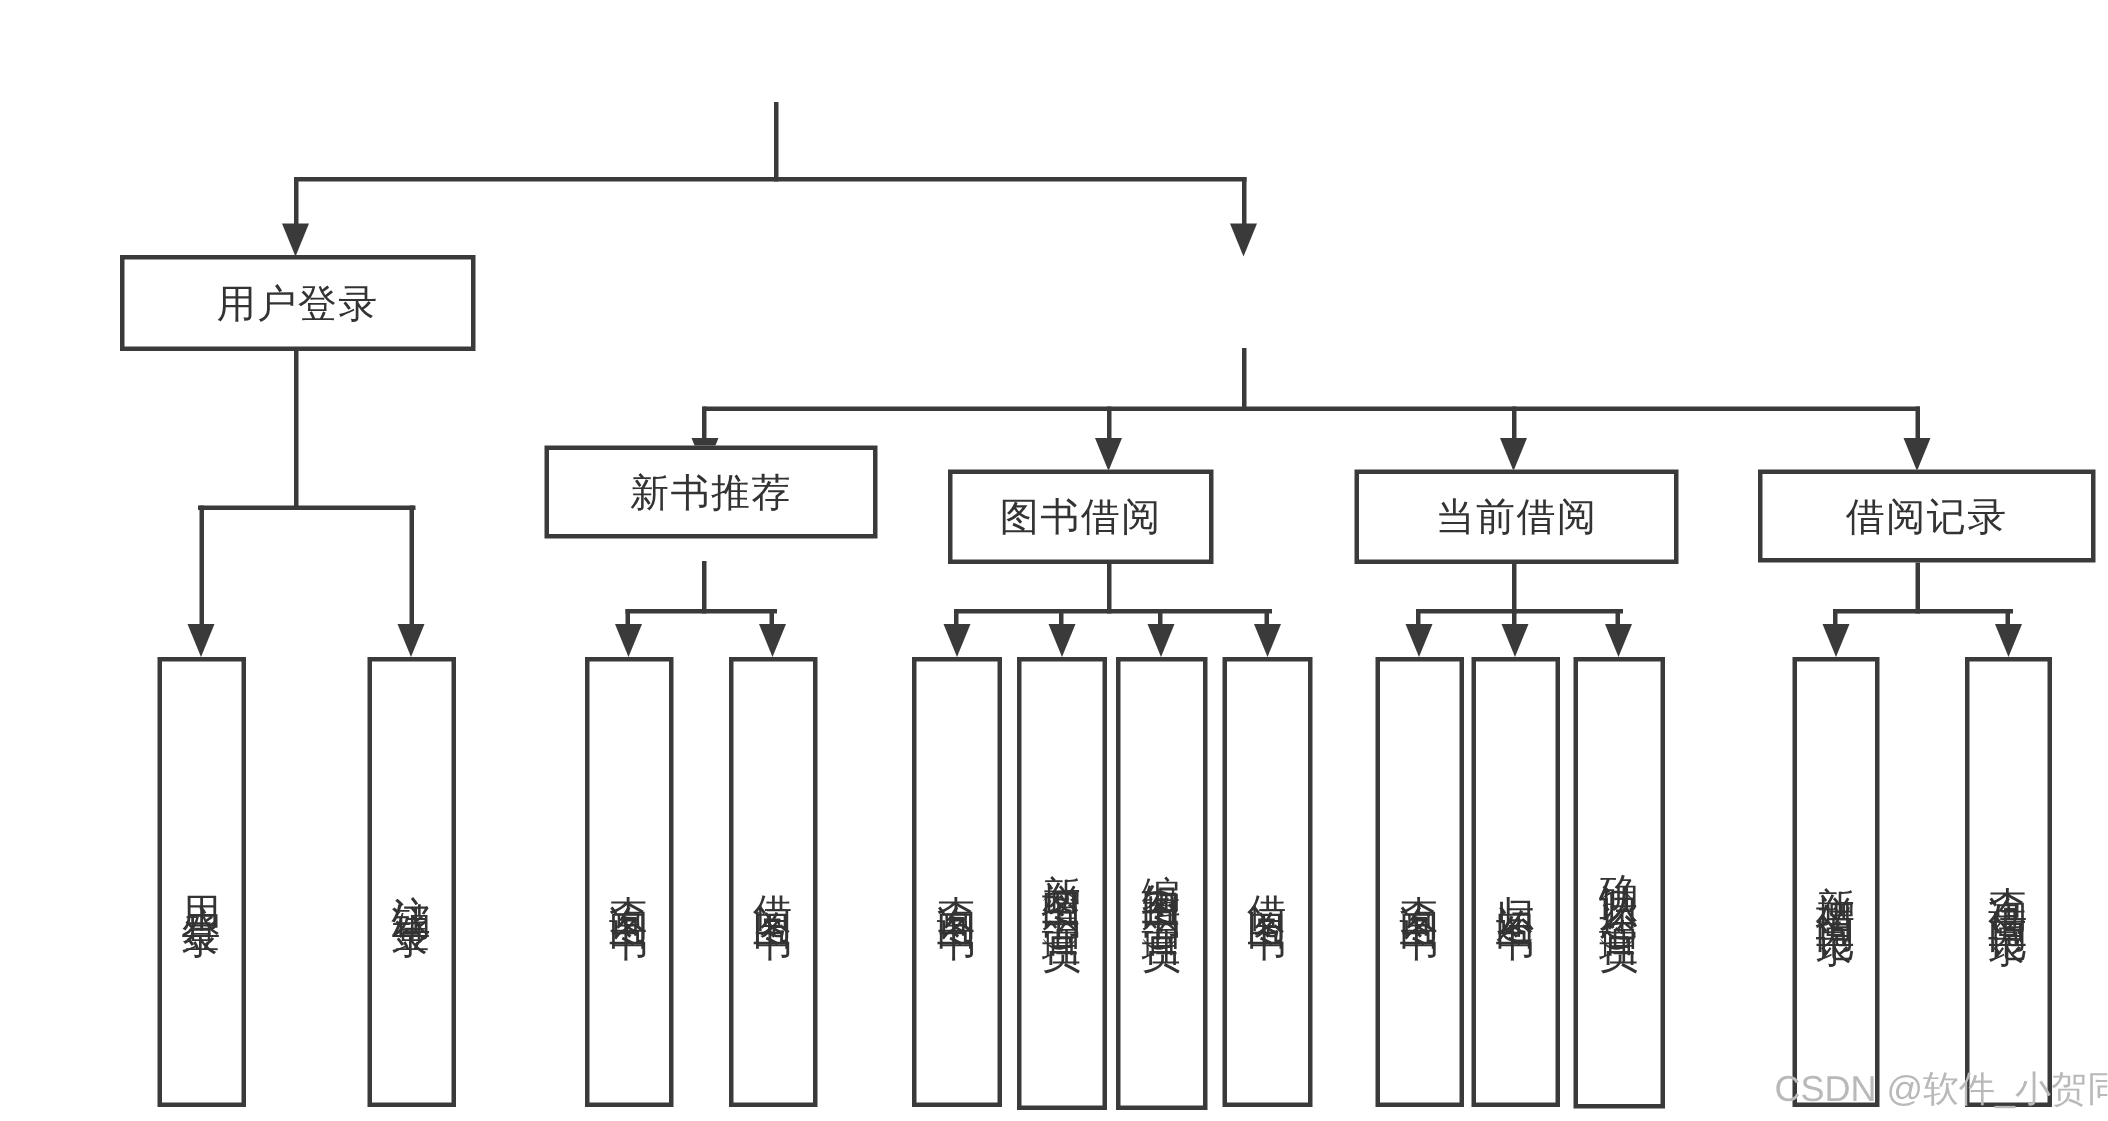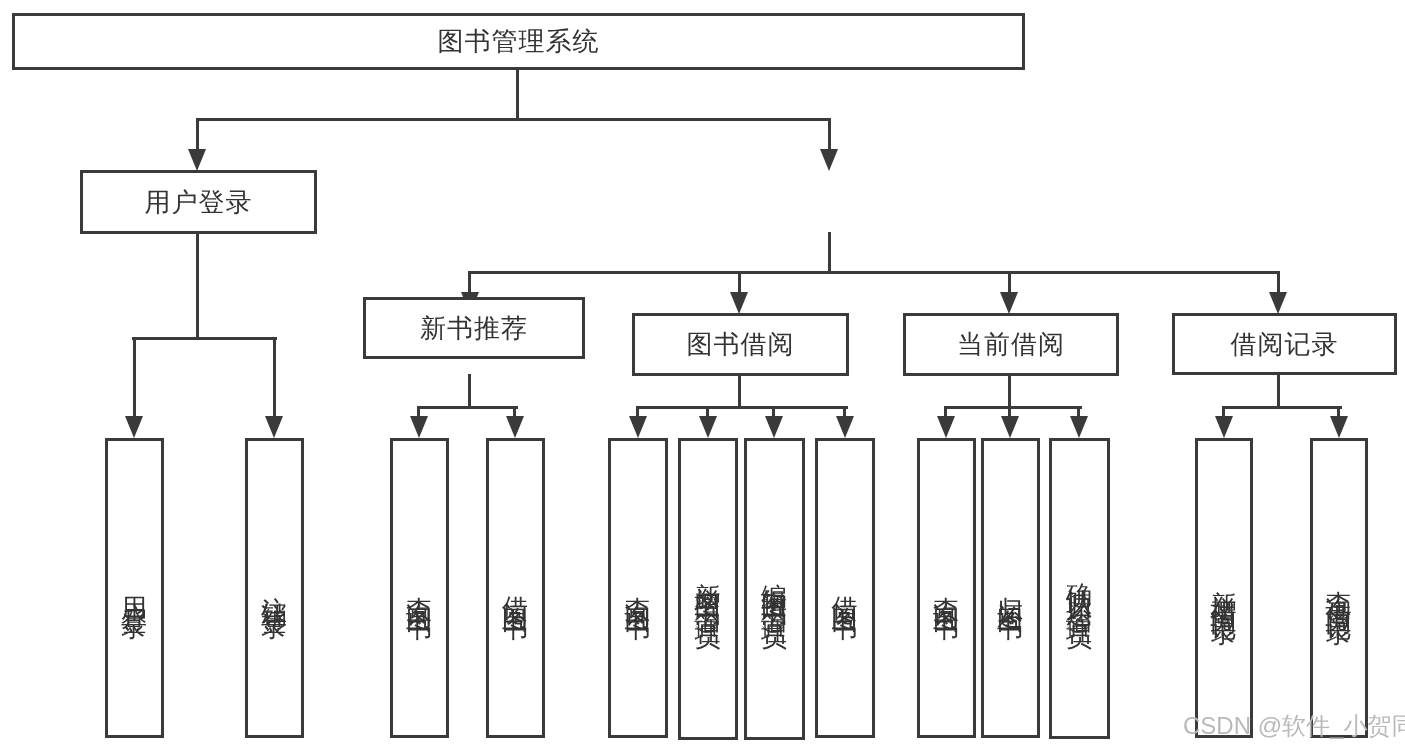--- a/index.html
+++ b/index.html
@@ -86,32 +86,29 @@
   <div class="arrow" style="left:629px;top:416px"></div>
   <div class="arrow" style="left:699px;top:416px"></div>
   <div class="arrow" style="left:765px;top:416px"></div>
   <div class="arrow" style="left:836px;top:416px"></div>
   <div class="arrow" style="left:937px;top:416px"></div>
   <div class="arrow" style="left:1001px;top:416px"></div>
   <div class="arrow" style="left:1070px;top:416px"></div>
   <div class="arrow" style="left:1215px;top:416px"></div>
   <div class="arrow" style="left:1330px;top:416px"></div>
 
-  <div class="box h" style="left:12px;top:13px;width:1013px;height:57px">
-    <span>图书管理系统</span>
-  </div>
 
   <div class="box h" style="left:80px;top:170px;width:237px;height:64px">
     <span>用户登录</span>
   </div>
 
   <div class="box h" style="left:363px;top:297px;width:222px;height:62px">
     <span>新书推荐</span>
   </div>
-  <div class="box h" style="left:632px;top:313px;width:217px;height:63px">
+  <div class="box h" style="left:632px;top:313px;width:177px;height:63px">
     <span>图书借阅</span>
   </div>
   <div class="box h" style="left:1172px;top:313px;width:225px;height:62px">
     <span>借阅记录</span>
   </div>
   <div class="box h" style="left:903px;top:313px;width:216px;height:63px">
     <span>当前借阅</span>
   </div>
 
   <div class="box v" style="left:105px;top:438px;width:59px;height:300px">

